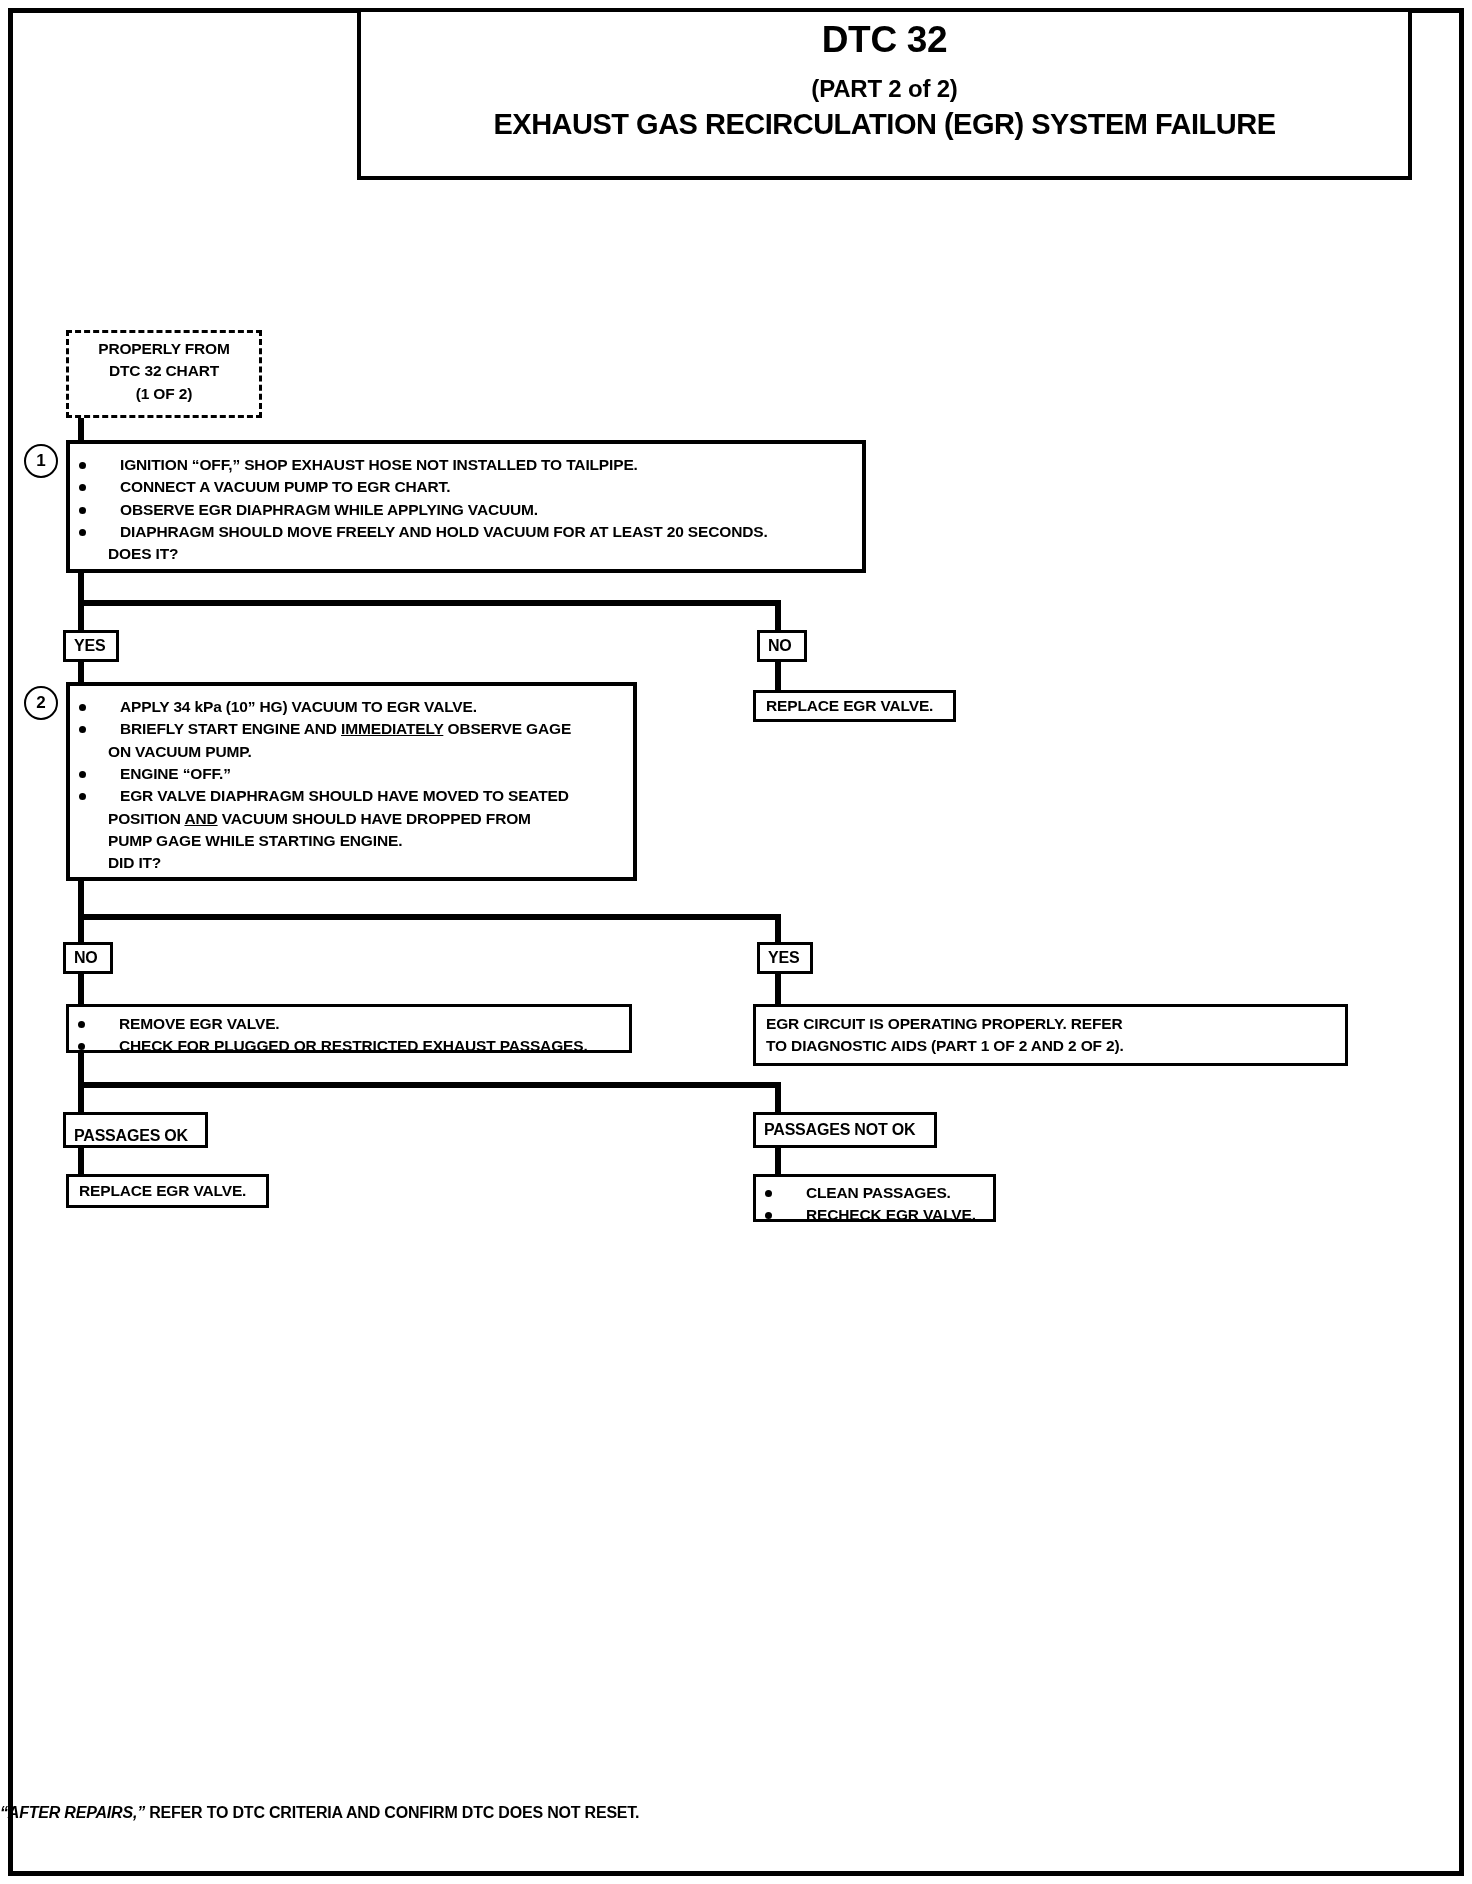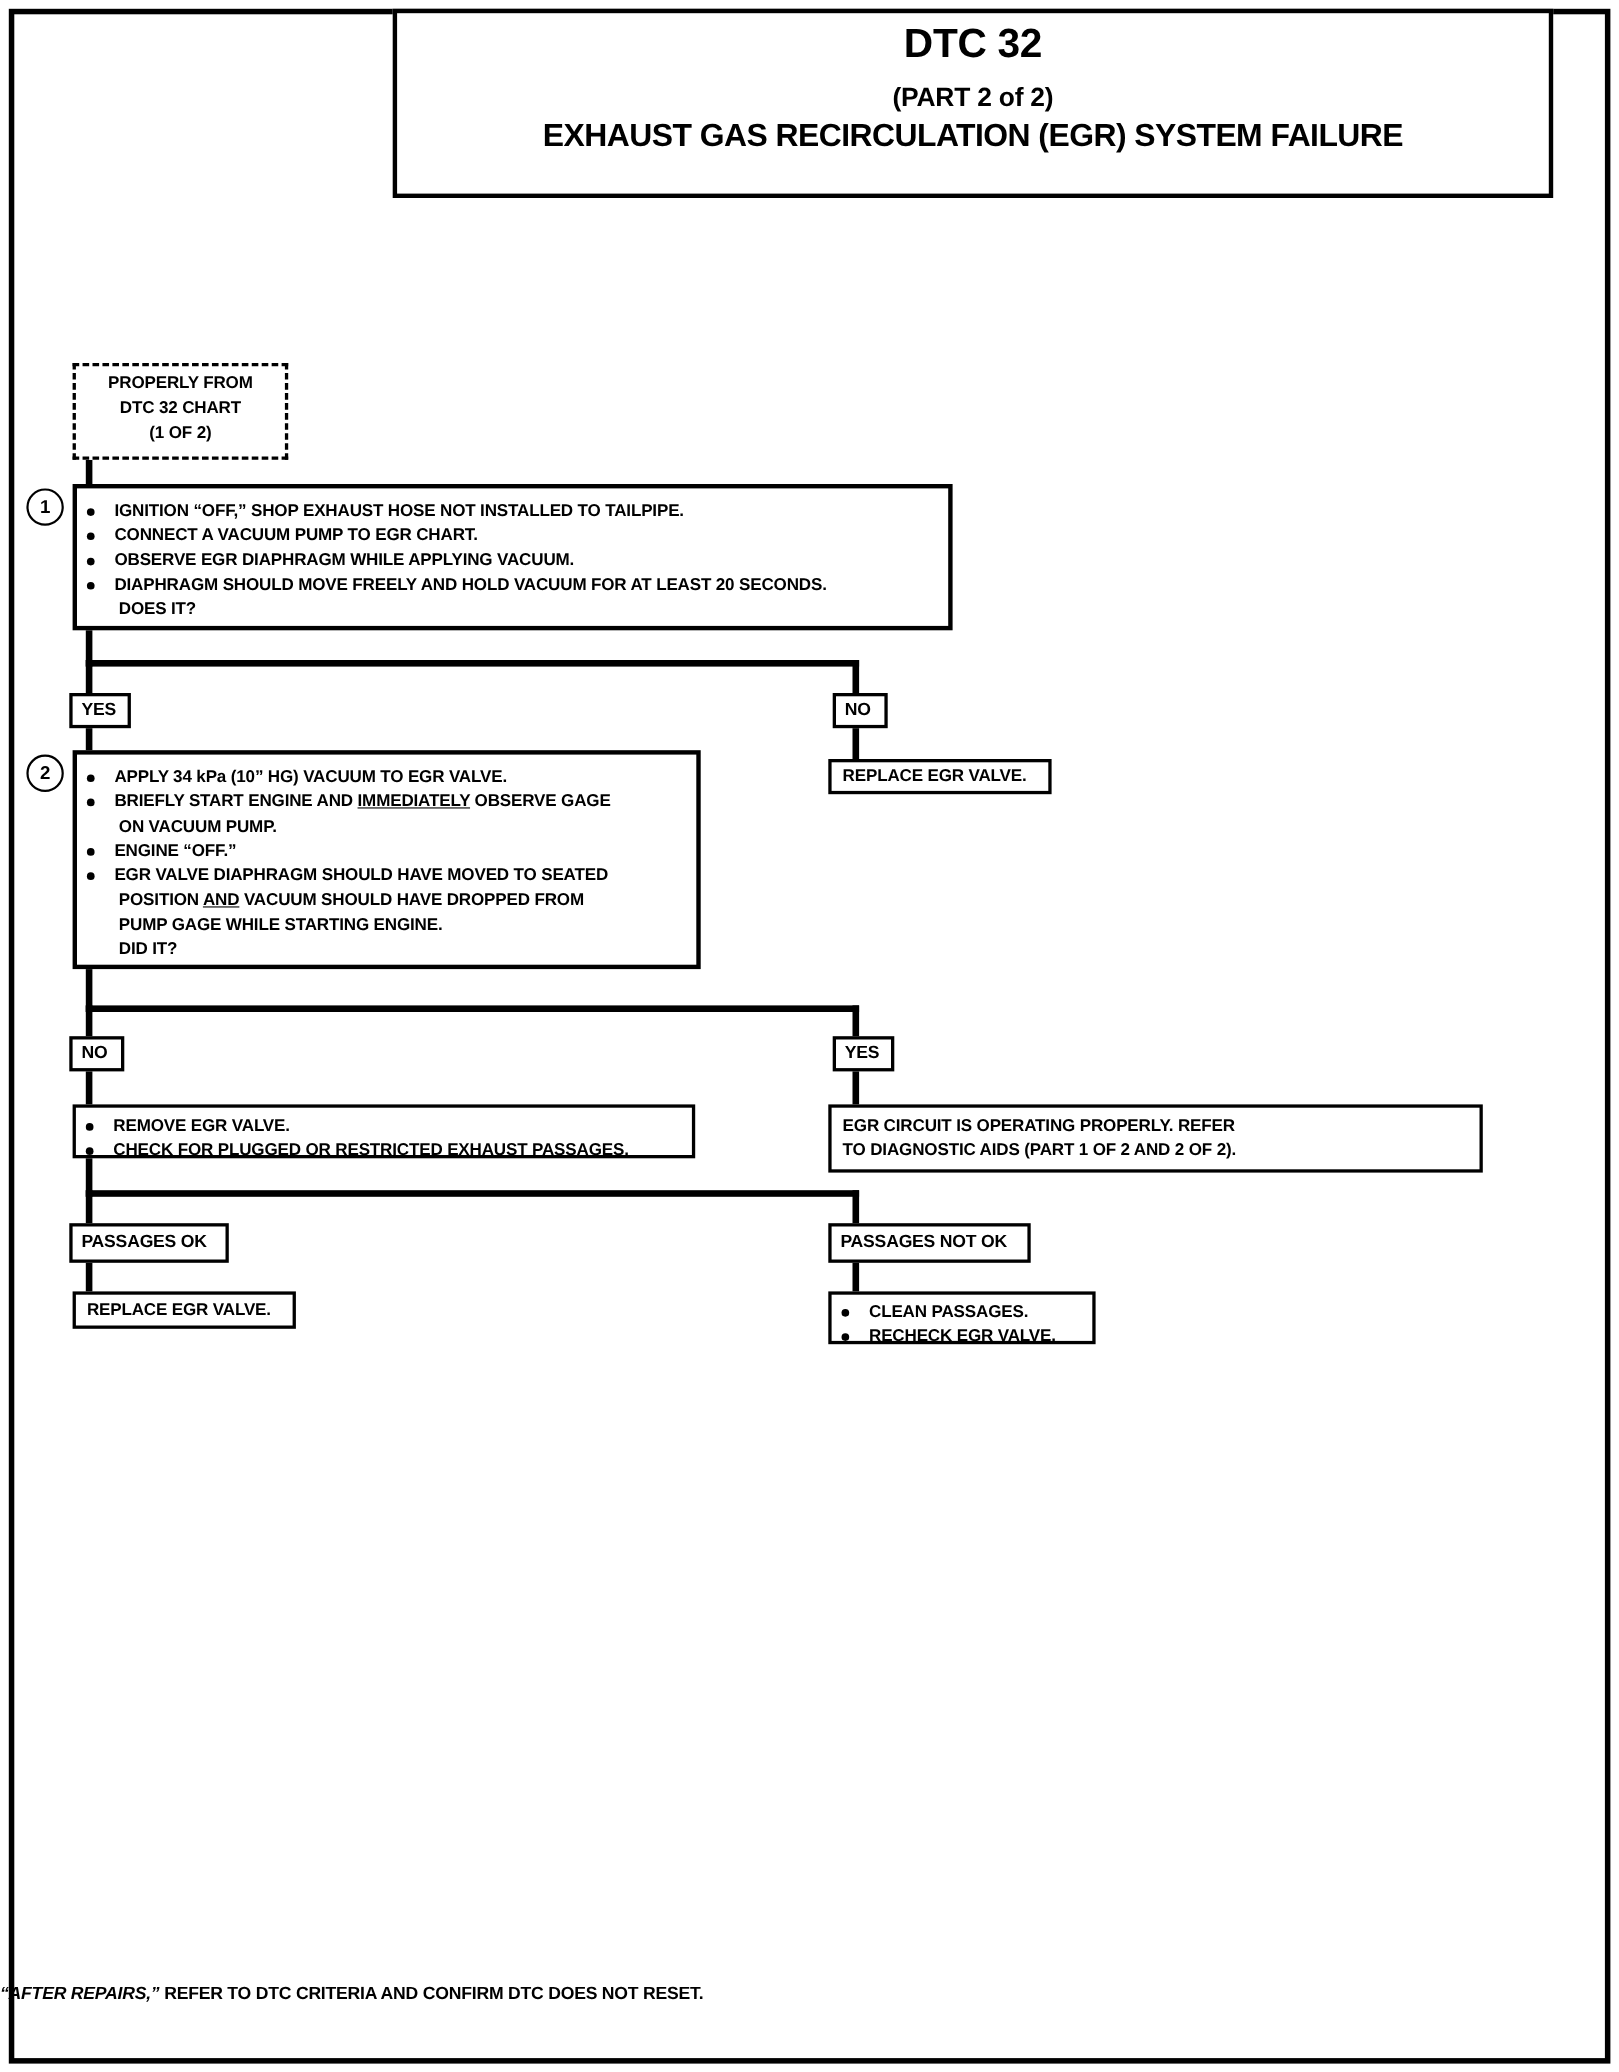--- a/index.html
+++ b/index.html
@@ -119,21 +119,21 @@
   }
 
   
   ul.blist {
     list-style: none;
     margin: 0;
     padding: 0;
   }
   ul.blist li {
     position: relative;
-    padding-left: 34px;
+    padding-left: 50px;
     font-size: 15.5px;
     font-weight: bold;
     letter-spacing: -0.15px;
     line-height: 1.44;
     white-space: nowrap;
   }
   ul.blist li::before {
     content: "";
     position: absolute;
     left: 9px;
@@ -274,21 +274,21 @@
       <li>REMOVE EGR VALVE.</li>
       <li>CHECK FOR PLUGGED OR RESTRICTED EXHAUST PASSAGES.</li>
     </ul>
   </div>
 
   <div class="box" style="left:753px; top:1004px; width:595px; height:62px; padding:6px 0 0 10px;">
     <div class="plain-line">EGR CIRCUIT IS OPERATING PROPERLY.  REFER</div>
     <div class="plain-line">TO DIAGNOSTIC AIDS (PART 1 OF 2 AND 2 OF 2).</div>
   </div>
 
-  <div class="tag" style="left:63px; top:1112px; width:145px; height:36px;">
+  <div class="tag" style="left:63px; top:1112px; width:145px; height:36px;align-items:flex-end;">
     <span>PASSAGES OK</span>
   </div>
   <div class="tag" style="left:753px; top:1112px; width:184px; height:36px;">
     <span>PASSAGES NOT OK</span>
   </div>
 
   <div class="box" style="left:66px; top:1174px; width:203px; height:34px; display:flex; align-items:center; padding-left:10px;">
     <span class="box-txt">REPLACE EGR VALVE.</span>
   </div>
 

